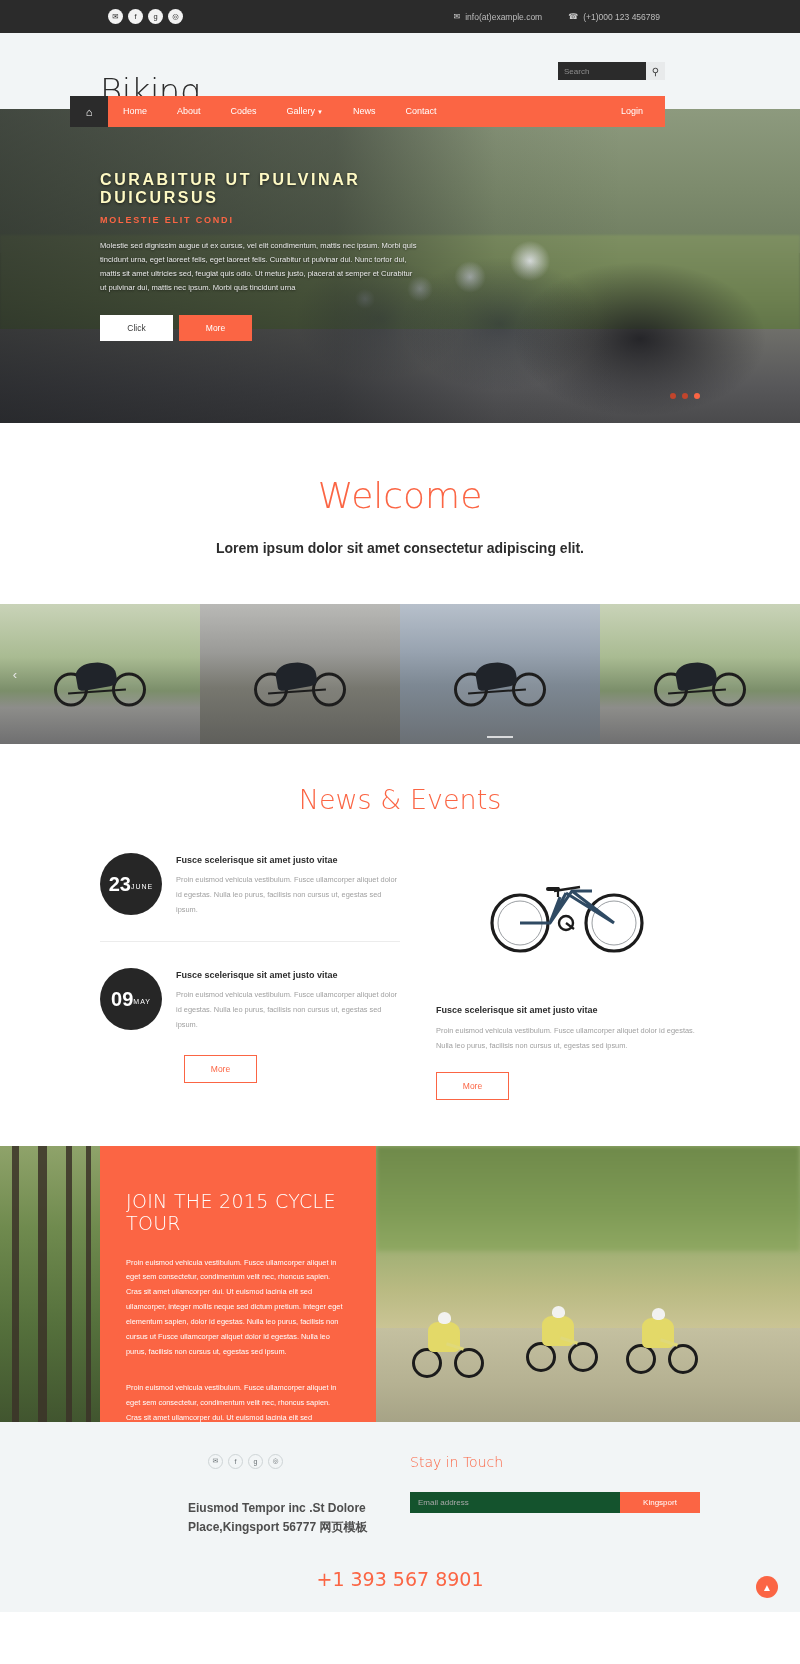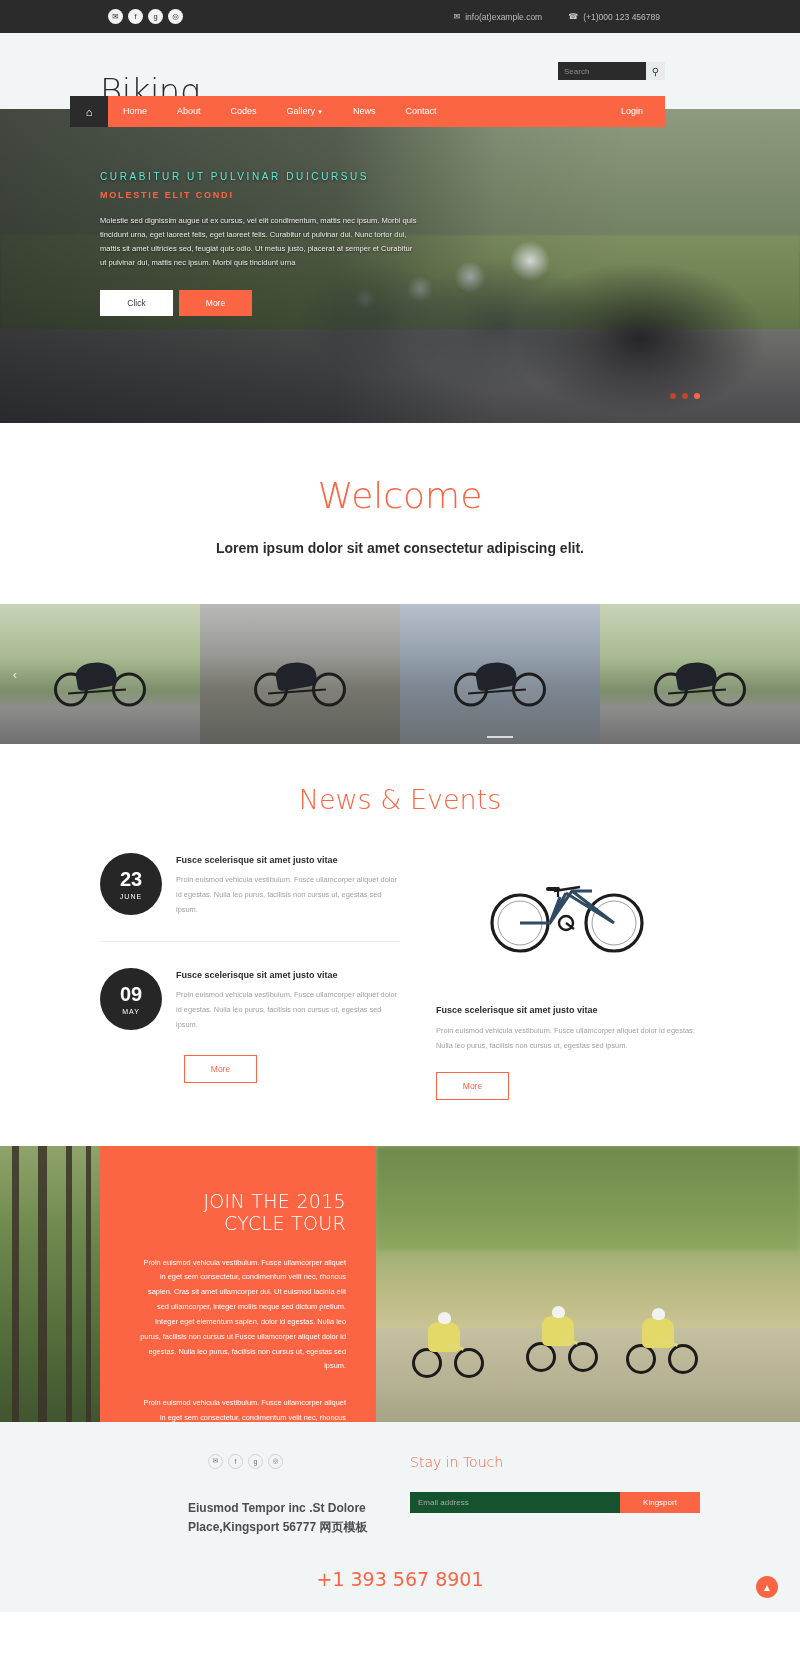--- a/index.html
+++ b/index.html
@@ -130,21 +130,21 @@
       radial-gradient(circle 14px at 365px 190px, rgba(195,202,214,.45), rgba(0,0,0,0) 72%);
   }
   .bn-shade {
     position: absolute; inset: 0;
     background: linear-gradient(90deg, rgba(20,22,26,.62) 0%, rgba(20,22,26,.45) 42%, rgba(20,22,26,.08) 62%, rgba(0,0,0,0) 78%);
   }
   .banner-content {
     position: absolute; left: 100px; top: 62px; width: 320px; z-index: 3;
   }
   .bn-title {
-    color: #5eead4; font-size: 10px; font-weight: normal;
+    color: #fef9c3; font-size: 16px; font-weight: bold;
     letter-spacing: 2.6px; text-transform: uppercase;
     text-shadow: 0 1px 3px rgba(0,0,0,.6);
   }
   .bn-sub {
     color: #fb6544; font-size: 9px; font-weight: bold;
     letter-spacing: 1.8px; text-transform: uppercase;
     margin-top: 8px;
   }
   .bn-text {
     color: #eaeaea; font-size: 7.6px; line-height: 1.85;
@@ -237,21 +237,21 @@
   }
   .news-grid {
     display: flex; padding: 0 100px; margin-top: 40px; gap: 36px;
   }
   .news-left { width: 300px; }
   .news-right { flex: 1; }
   .news-item { display: flex; gap: 14px; }
   .date-circle {
     width: 62px; height: 62px; border-radius: 50%;
     background: #262626; color: #fff; flex: 0 0 62px;
-    display: flex; flex-direction: column; align-items: center;
+    display: flex; flex-direction: row; align-items: center;
     justify-content: center; line-height: 1;
   }
   .date-day { font-size: 20px; font-weight: bold; }
   .date-mon { font-size: 7px; letter-spacing: 1px; margin-top: 4px; }
   .ni-body { flex: 1; padding-top: 2px; }
   .ni-title { font-size: 9px; font-weight: bold; color: #2d2d2d; }
   .ni-text {
     font-size: 7.4px; color: #a0a0a0; line-height: 2; margin-top: 8px;
   }
   .news-sep {
@@ -272,21 +272,21 @@
   .more-right { margin-top: 18px; }
 
   
   .cta { display: flex; height: 276px; }
   .cta-trees {
     width: 100px; position: relative; overflow: hidden;
     background: linear-gradient(180deg,#8fa36a 0%, #6f8a4e 30%, #55703c 65%, #41552f 100%);
   }
   .trunk { position: absolute; width: 7px; top: 0; bottom: 0; background: #3b3228; opacity: .85; }
   .cta-box {
-    width: 276px; background: #fb6544; padding: 44px 30px 0 38px; color: #fff; text-align: right;
+    width: 276px; background: #fb6544; padding: 44px 30px 0 26px; color: #fff;
   }
   .cta-title {
     font-family: "DejaVu Sans", sans-serif;
     font-size: 19px; font-weight: 300; letter-spacing: .3px;
   }
   .cta-p { font-size: 7.4px; line-height: 2; margin-top: 22px; color: #fff; }
   .cta-p2 { font-size: 7.4px; line-height: 2; margin-top: 22px; color: #fff; }
   .cta-photo {
     flex: 1; position: relative; overflow: hidden;
     background: linear-gradient(180deg,#9fb37a 0%, #8aa668 24%, #b9ba82 52%, #cfc79a 70%, #b7b291 100%);

